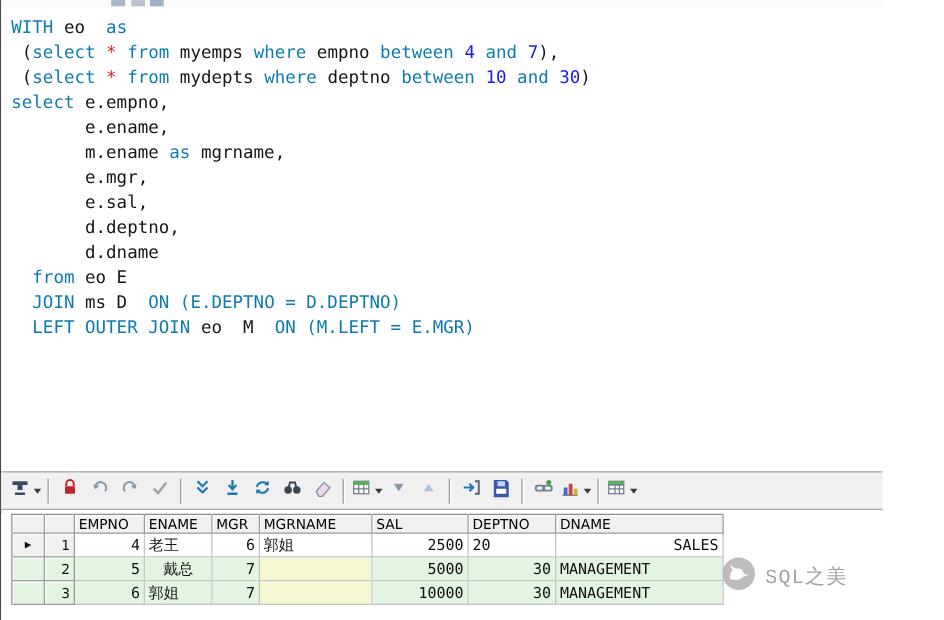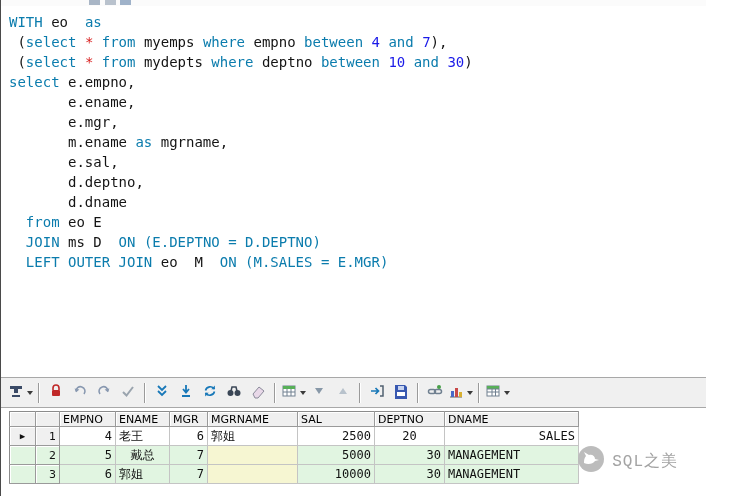--- a/index.html
+++ b/index.html
@@ -69,28 +69,28 @@
     <span></span>
     <span></span>
   </div>
 
   <div class="editor">
       <div class="code-line"><span class="tok-k">WITH</span><span class="tok-p"> eo  </span><span class="tok-k">as</span></div>
       <div class="code-line"><span class="tok-p"> (</span><span class="tok-k">select</span><span class="tok-p"> </span><span class="tok-o">*</span><span class="tok-p"> </span><span class="tok-k">from</span><span class="tok-p"> myemps </span><span class="tok-k">where</span><span class="tok-p"> empno </span><span class="tok-k">between</span><span class="tok-p"> </span><span class="tok-n">4</span><span class="tok-p"> </span><span class="tok-k">and</span><span class="tok-p"> </span><span class="tok-n">7</span><span class="tok-p">),</span></div>
       <div class="code-line"><span class="tok-p"> (</span><span class="tok-k">select</span><span class="tok-p"> </span><span class="tok-o">*</span><span class="tok-p"> </span><span class="tok-k">from</span><span class="tok-p"> mydepts </span><span class="tok-k">where</span><span class="tok-p"> deptno </span><span class="tok-k">between</span><span class="tok-p"> </span><span class="tok-n">10</span><span class="tok-p"> </span><span class="tok-k">and</span><span class="tok-p"> </span><span class="tok-n">30</span><span class="tok-p">)</span></div>
       <div class="code-line"><span class="tok-k">select</span><span class="tok-p"> e.empno,</span></div>
       <div class="code-line"><span class="tok-p">       e.ename,</span></div>
+      <div class="code-line"><span class="tok-p">       m.ename </span><span class="tok-k">as</span><span class="tok-p"> mgrname,</span></div>
       <div class="code-line"><span class="tok-p">       e.mgr,</span></div>
-      <div class="code-line"><span class="tok-p">       m.ename </span><span class="tok-k">as</span><span class="tok-p"> mgrname,</span></div>
       <div class="code-line"><span class="tok-p">       e.sal,</span></div>
       <div class="code-line"><span class="tok-p">       d.deptno,</span></div>
       <div class="code-line"><span class="tok-p">       d.dname</span></div>
       <div class="code-line"><span class="tok-p">  </span><span class="tok-k">from</span><span class="tok-p"> eo E</span></div>
       <div class="code-line"><span class="tok-p">  </span><span class="tok-k">JOIN</span><span class="tok-p"> ms D  </span><span class="tok-k">ON</span><span class="tok-p"> </span><span class="tok-k">(E.DEPTNO = D.DEPTNO)</span></div>
-      <div class="code-line"><span class="tok-p">  </span><span class="tok-k">LEFT OUTER JOIN</span><span class="tok-p"> eo  M  </span><span class="tok-k">ON</span><span class="tok-p"> </span><span class="tok-k">(M.SALES = E.MGR)</span></div>
+      <div class="code-line"><span class="tok-p">  </span><span class="tok-k">LEFT OUTER JOIN</span><span class="tok-p"> eo  M  </span><span class="tok-k">ON</span><span class="tok-p"> </span><span class="tok-k">(M.LEFT = E.MGR)</span></div>
     </div>
 
   <div class="toolbar">
     <div class="tb-btn">
       <span><svg width="16" height="16">
             <path d="M2 3h12v3H2z M6 6h4v4H6z M4 12h8v2H4z" fill="#3a4a66"></path>
           </svg></span>
       <span class="dd"></span>
     </div>
     <div class="tb-sep"></div>
@@ -237,21 +237,21 @@
         </thead>
       <tbody>
           <tr>
             <td class="gutter marker">▶</td>
             <td class="gutter rownum">1</td>
             <td style="text-align: right;">4</td>
             <td style="text-align: left; margin-left: 33px;">老王</td>
             <td style="text-align: right;">6</td>
             <td style="text-align: left;">郭姐</td>
             <td style="text-align: right;">2500</td>
-            <td style="text-align: center;">20</td>
+            <td style="text-align: left;">20</td>
             <td style="text-align: right;">SALES</td>
           </tr>
           <tr class="alt">
             <td class="gutter marker"></td>
             <td class="gutter rownum">2</td>
             <td style="text-align: right;">5</td>
             <td style="text-align: center;">戴总</td>
             <td style="text-align: right;">7</td>
             <td class="null-cell" style="text-align: left;"></td>
             <td style="text-align: right; padding-left: 44px;">5000</td>

